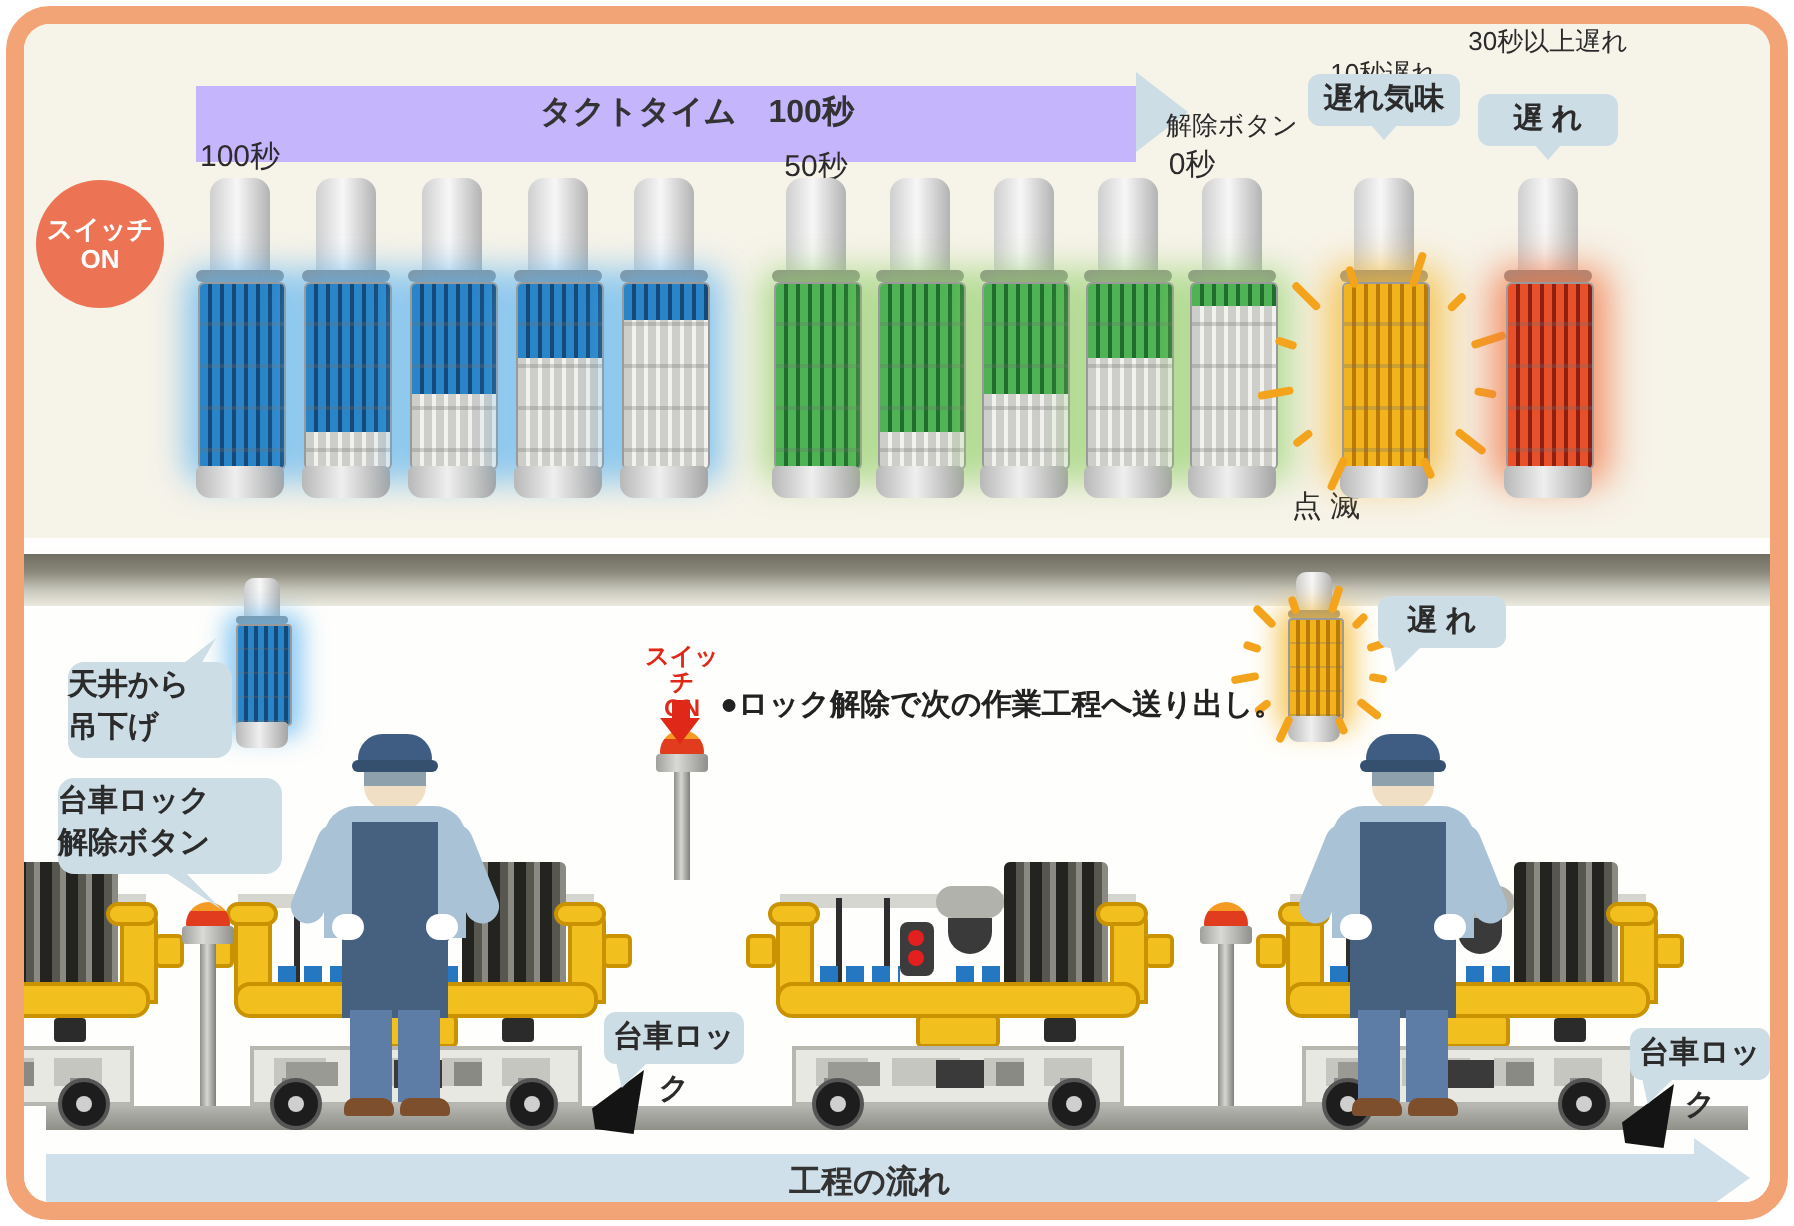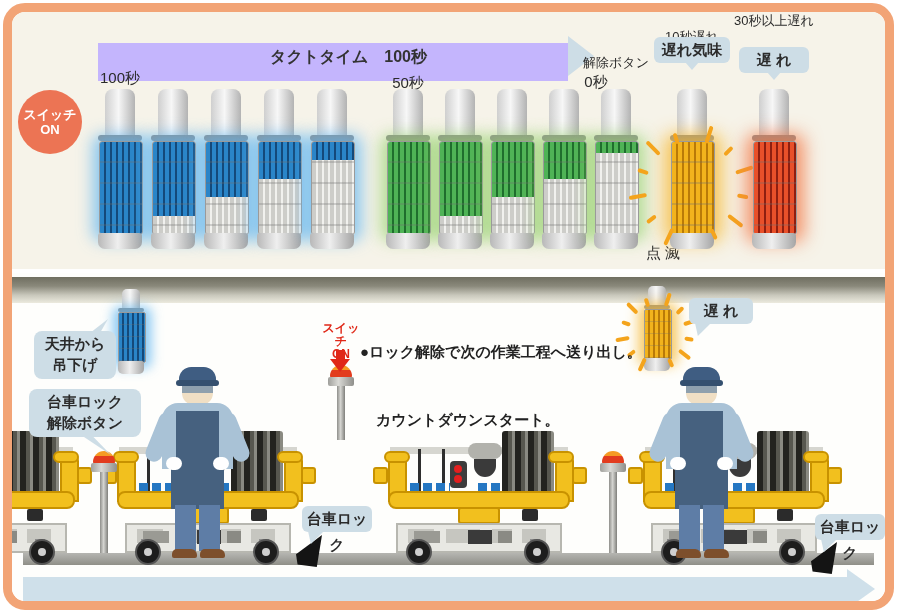--- a/index.html
+++ b/index.html
@@ -58,21 +58,21 @@
   .hbody{position:absolute;left:0;top:23px;width:26px;height:49px;border:1px solid #9a9a9a;border-radius:2px;}
   .hbody::after{content:"";position:absolute;inset:0;
     background:repeating-linear-gradient(180deg,transparent 0 11px,rgba(110,110,110,.28) 11px 12px);}
   .c-blue  .hbody{background:repeating-linear-gradient(90deg,#2a85c8 0 3px,#14497a 3px 5px);
     box-shadow:0 0 12px 5px rgba(96,182,240,.75);}
   .c-amber .hbody{background:repeating-linear-gradient(90deg,#f2b31d 0 3px,#b97a08 3px 5px);
     box-shadow:0 0 13px 5px rgba(246,185,50,.8);}
   .hbase{position:absolute;left:0;top:72px;width:26px;height:13px;border-radius:2px 2px 5px 5px;
     background:linear-gradient(90deg,#b8b8b8,#efefef 45%,#a5a5a5);}
   .callout{position:absolute;background:#cddde6;border-radius:8px;font-weight:bold;font-size:15px;
-    line-height:21px;color:#2b2b2b;text-align:center;padding-top:2px;z-index:6;}
+    line-height:21px;color:#2b2b2b;padding-top:2px;z-index:6;font-family:Liberation Serif, serif;}
   .callout.ceilingc::after{content:"";position:absolute;top:-12px;right:8px;width:20px;height:14px;
     background:#cddde6;clip-path:polygon(100% 0,10% 100%,60% 100%);}
   .callout.unlockc::after{content:"";position:absolute;bottom:-18px;left:52px;width:30px;height:20px;
     background:#cddde6;clip-path:polygon(0 0,35% 0,100% 100%);}
   .bubble2{position:absolute;height:26px;line-height:26px;background:#cddde6;border-radius:6px;
     font-weight:bold;font-size:15px;color:#2b2b2b;text-align:center;z-index:6;}
   .bubble2::after{content:"";position:absolute;left:6px;bottom:-12px;width:16px;height:13px;
     background:#cddde6;clip-path:polygon(100% 0,0 0,18% 100%);}
   .sw-note{position:absolute;left:305px;top:49px;width:48px;text-align:center;color:#e02818;
     font-weight:bold;font-size:12px;line-height:13px;z-index:5;}
@@ -468,21 +468,20 @@
       <span style="display:block">ON</span>
     </div>
     <div class="dn-arrow-stem"></div>
     <div class="dn-arrow-head"></div>
     <div class="pbutton" style="left:316px;top:92px">
       <div class="pb-dome"></div>
       <div class="pb-base"></div>
       <div class="pb-pole" style="height:54px"></div>
     </div>
     <div class="note-line" style="left:348px;top:70px">●ロック解除で次の作業工程へ送り出し。</div>
-    <div class="note-line" style="left:364px;top:138px">カウントダウンスタート。</div>
 
     <div class="pbutton" style="left:79px;top:178px">
       <div class="pb-dome"></div>
       <div class="pb-base"></div>
       <div class="pb-pole" style="height:81px"></div>
     </div>
     <div class="pbutton" style="left:588px;top:178px">
       <div class="pb-dome"></div>
       <div class="pb-base"></div>
       <div class="pb-pole" style="height:81px"></div>
@@ -523,16 +522,17 @@
           <div class="w-shoe r"></div>
         </div>
 
     <div class="wedge" style="left:284px;top:262px"></div>
     <div class="wedge" style="left:799px;top:269px"></div>
     <div class="bubble2" style="left:290px;top:233px;width:70px">台車ロック</div>
     <div class="bubble2" style="left:803px;top:241px;width:70px">台車ロック</div>
 
     <div class="flow-band"></div>
     <div class="flow-head"></div>
+    <div class="flow-label">工程の流れ</div>
   </section>
 
  </div>
 </div>
 
 </body></html>

